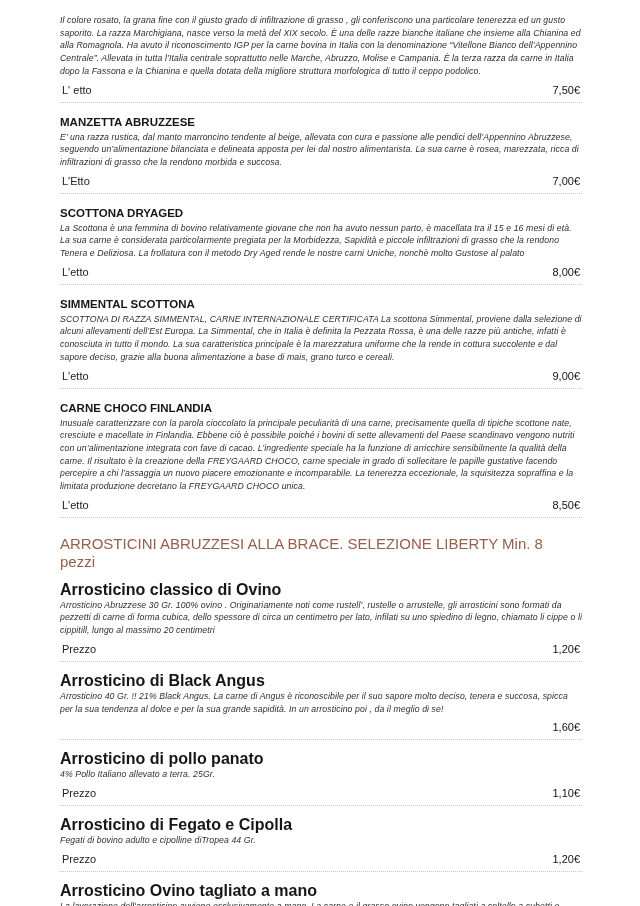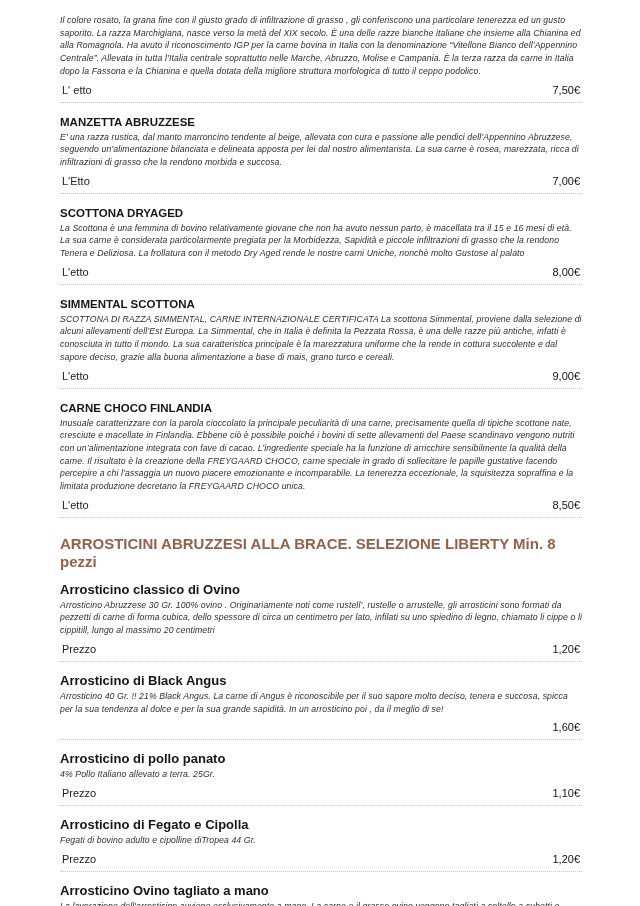--- a/index.html
+++ b/index.html
@@ -19,30 +19,30 @@
     letter-spacing:.1px;
   }
   .item { margin-top:12px; }
   .item-title {
     font-weight:bold;
     font-size:11.5px;
     line-height:14px;
     color:#161616;
     margin-bottom:2px;
   }
-  .item-title.mixed { font-size:13px; }
+  .item-title.mixed { font-size:16px; }
   .price-row {
     display:flex; justify-content:space-between; align-items:baseline;
     font-size:11px; line-height:13px; color:#222;
     margin-top:4px; padding:2px 2px 5px 2px;
     border-bottom:1px dotted #c9c9c9;
   }
   .price-row .price { color:#111; }
   .section-heading {
-    font-weight:bold;
+    font-weight:normal;
     font-size:15px;
     line-height:18px;
     color:#96604a;
     margin-top:17px;
     margin-bottom:4px;
   }
 </style>
 </head>
 <body>
 

